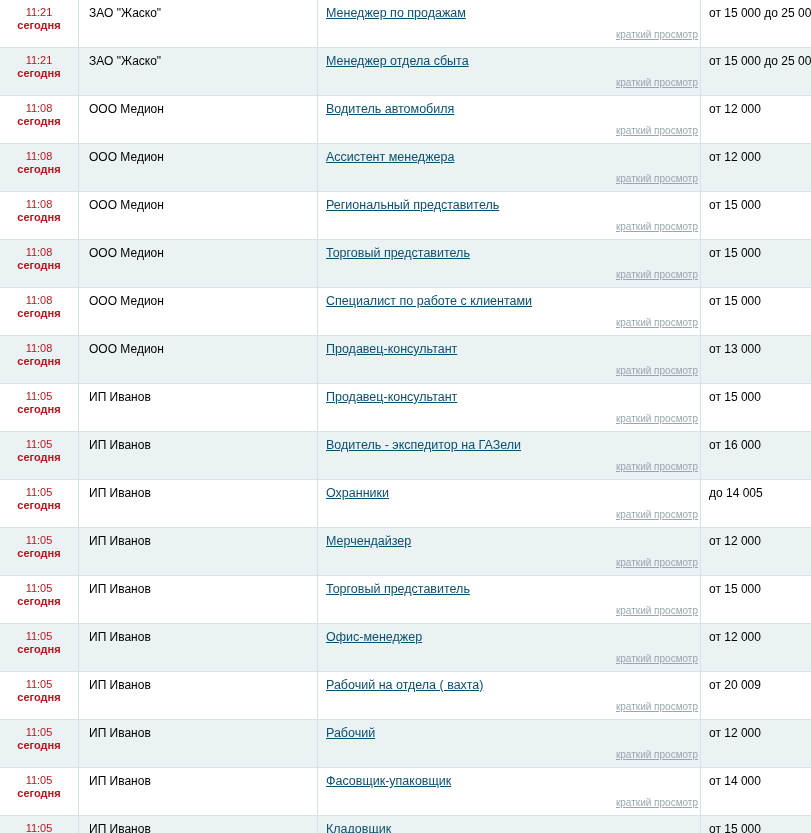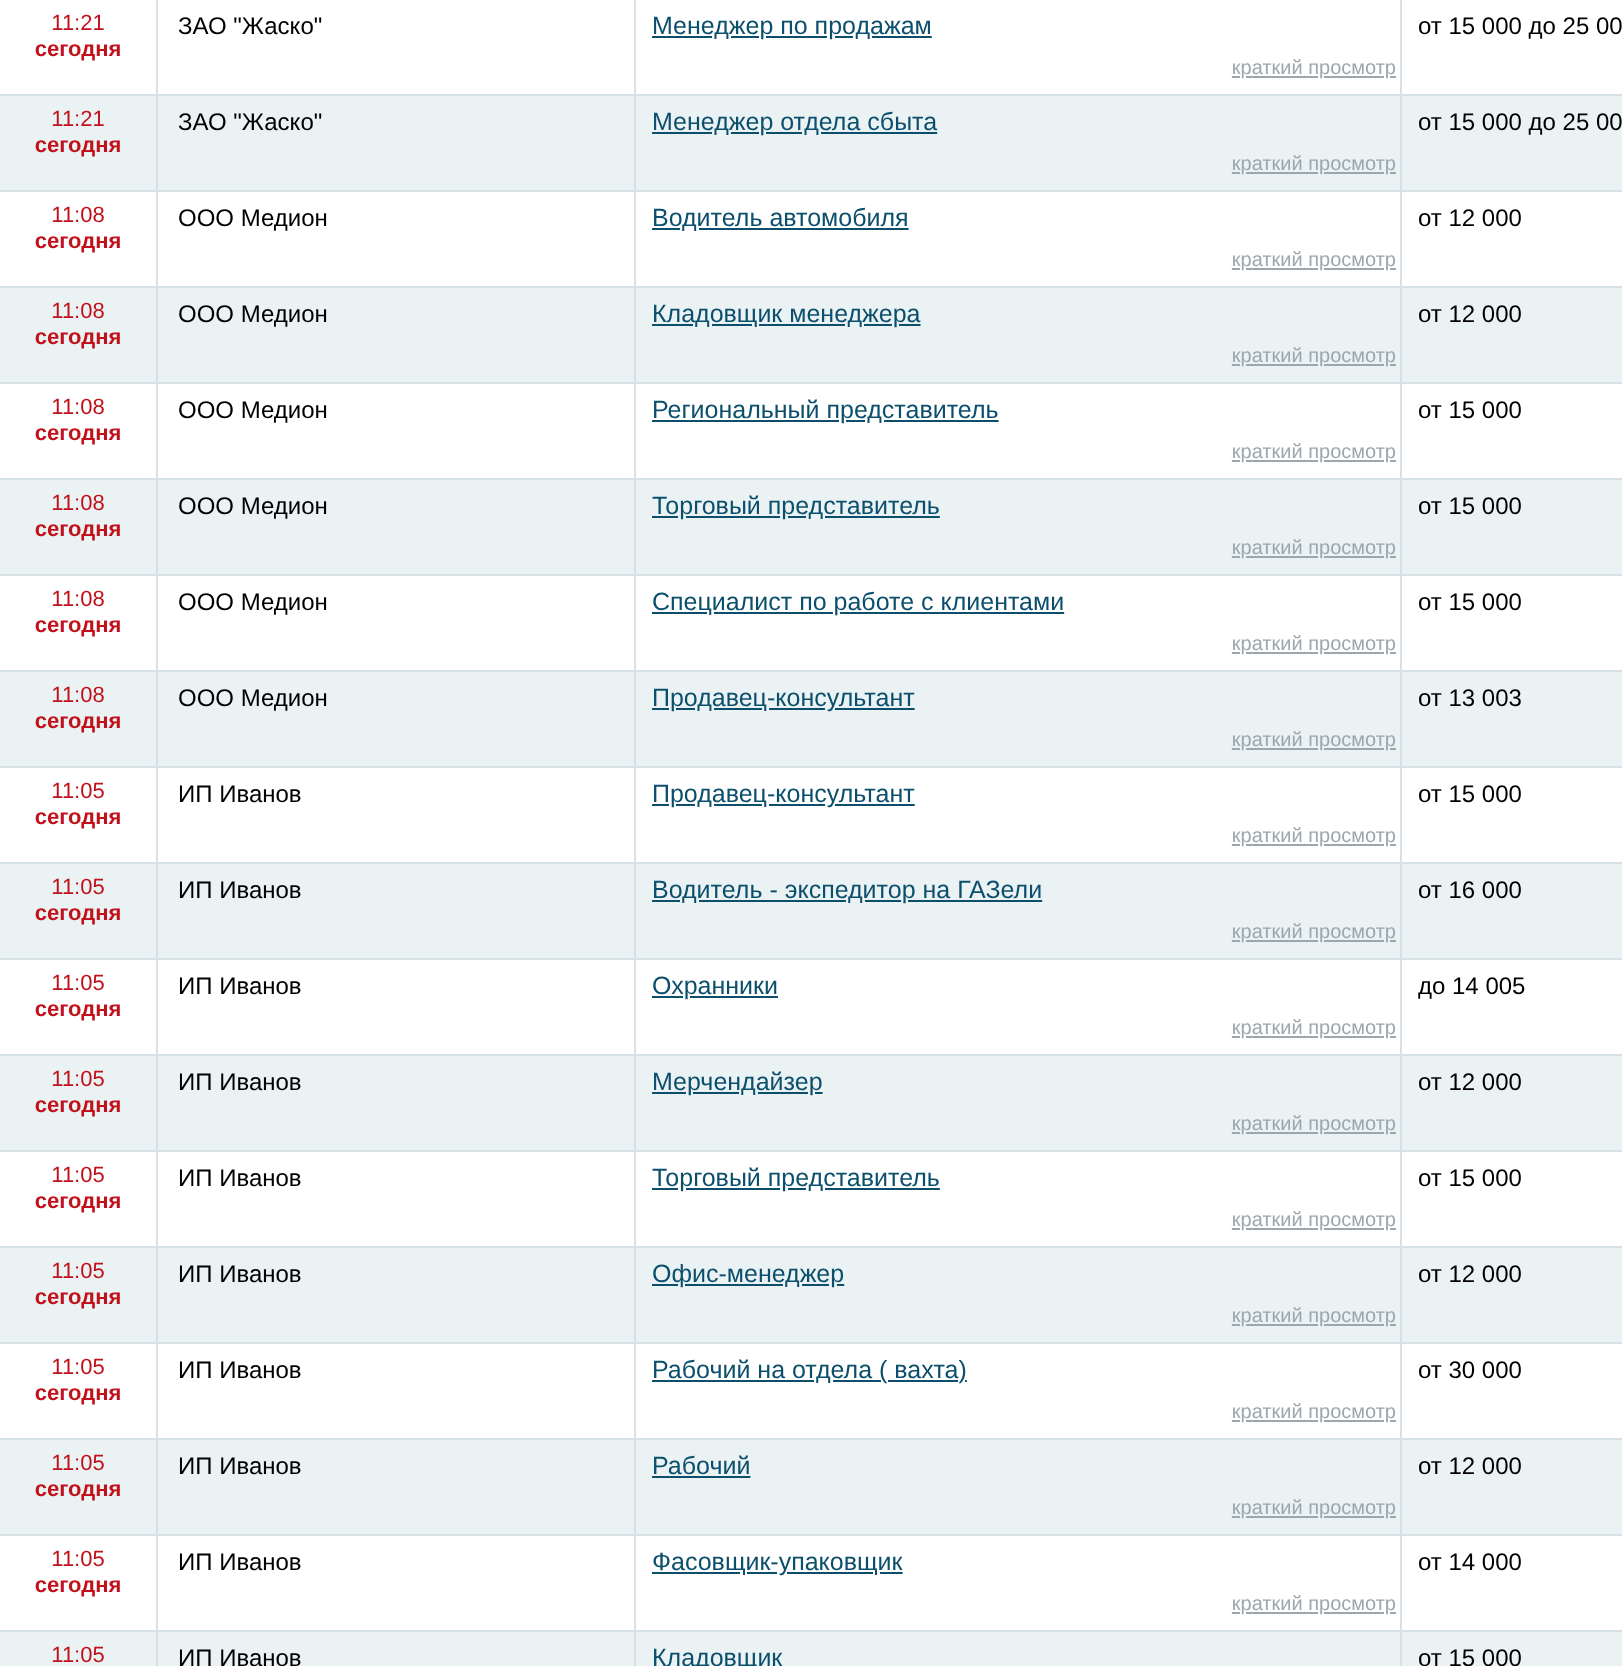--- a/index.html
+++ b/index.html
@@ -136,21 +136,21 @@
         <td class="col-company divider-left"><span class="company-name">ООО Медион</span></td>
         <td class="col-title divider-left"><a class="job-link">Водитель автомобиля</a><span class="preview-link">краткий просмотр</span></td>
         <td class="col-salary divider-left"><span class="salary-val">от 12 000</span></td>
       </tr>
       <tr class="row-even">
         <td class="col-time">
           <span class="time-val">11:08</span>
           <span class="time-day">сегодня</span>
         </td>
         <td class="col-company divider-left"><span class="company-name">ООО Медион</span></td>
-        <td class="col-title divider-left"><a class="job-link">Кладовщик менеджера</a><span class="preview-link">краткий просмотр</span></td>
+        <td class="col-title divider-left"><a class="job-link">Ассистент менеджера</a><span class="preview-link">краткий просмотр</span></td>
         <td class="col-salary divider-left"><span class="salary-val">от 12 000</span></td>
       </tr>
       <tr class="row-odd">
         <td class="col-time">
           <span class="time-val">11:08</span>
           <span class="time-day">сегодня</span>
         </td>
         <td class="col-company divider-left"><span class="company-name">ООО Медион</span></td>
         <td class="col-title divider-left"><a class="job-link">Региональный представитель</a><span class="preview-link">краткий просмотр</span></td>
         <td class="col-salary divider-left"><span class="salary-val">от 15 000</span></td>
@@ -173,21 +173,21 @@
         <td class="col-title divider-left"><a class="job-link">Специалист по работе с клиентами</a><span class="preview-link">краткий просмотр</span></td>
         <td class="col-salary divider-left"><span class="salary-val">от 15 000</span></td>
       </tr>
       <tr class="row-even">
         <td class="col-time">
           <span class="time-val">11:08</span>
           <span class="time-day">сегодня</span>
         </td>
         <td class="col-company divider-left"><span class="company-name">ООО Медион</span></td>
         <td class="col-title divider-left"><a class="job-link">Продавец-консультант</a><span class="preview-link">краткий просмотр</span></td>
-        <td class="col-salary divider-left"><span class="salary-val">от 13 003</span></td>
+        <td class="col-salary divider-left"><span class="salary-val">от 13 000</span></td>
       </tr>
       <tr class="row-odd">
         <td class="col-time">
           <span class="time-val">11:05</span>
           <span class="time-day">сегодня</span>
         </td>
         <td class="col-company divider-left"><span class="company-name">ИП Иванов</span></td>
         <td class="col-title divider-left"><a class="job-link">Продавец-консультант</a><span class="preview-link">краткий просмотр</span></td>
         <td class="col-salary divider-left"><span class="salary-val">от 15 000</span></td>
       </tr>
@@ -236,21 +236,21 @@
         <td class="col-title divider-left"><a class="job-link">Офис-менеджер</a><span class="preview-link">краткий просмотр</span></td>
         <td class="col-salary divider-left"><span class="salary-val">от 12 000</span></td>
       </tr>
       <tr class="row-odd">
         <td class="col-time">
           <span class="time-val">11:05</span>
           <span class="time-day">сегодня</span>
         </td>
         <td class="col-company divider-left"><span class="company-name">ИП Иванов</span></td>
         <td class="col-title divider-left"><a class="job-link">Рабочий на отдела ( вахта)</a><span class="preview-link">краткий просмотр</span></td>
-        <td class="col-salary divider-left"><span class="salary-val">от 30 000</span></td>
+        <td class="col-salary divider-left"><span class="salary-val">от 20 009</span></td>
       </tr>
       <tr class="row-even">
         <td class="col-time">
           <span class="time-val">11:05</span>
           <span class="time-day">сегодня</span>
         </td>
         <td class="col-company divider-left"><span class="company-name">ИП Иванов</span></td>
         <td class="col-title divider-left"><a class="job-link">Рабочий</a><span class="preview-link">краткий просмотр</span></td>
         <td class="col-salary divider-left"><span class="salary-val">от 12 000</span></td>
       </tr>

